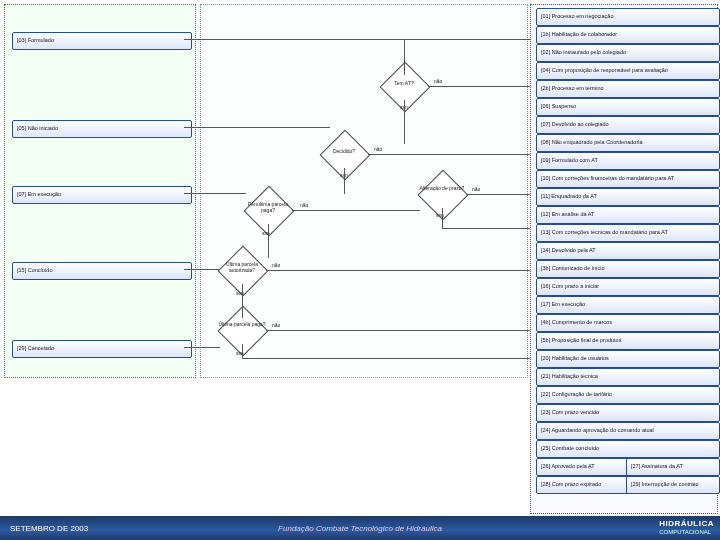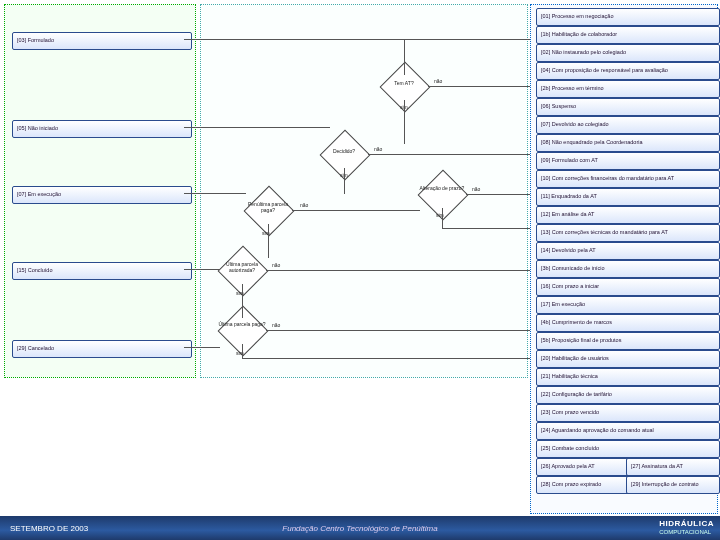--- a/index.html
+++ b/index.html
@@ -135,19 +135,19 @@
   <div class="h" style="left:184px;top:269px;width:36px"></div>
   <div class="h" style="left:266px;top:270px;width:264px"></div>
   <div class="v" style="left:242px;top:284px;height:34px"></div>
   <div class="h" style="left:266px;top:330px;width:264px"></div>
   <div class="h" style="left:184px;top:347px;width:36px"></div>
   <div class="v" style="left:242px;top:344px;height:14px"></div>
   <div class="h" style="left:242px;top:358px;width:288px"></div>
 
   <div class="footer">
     <span class="date">SETEMBRO DE 2003</span>
-    <span class="org">Fundação Centro Tecnológico de Penúltima</span>
+    <span class="org">Fundação Combate Tecnológico de Hidráulica</span>
     <span class="brand">
       <span class="t">HIDRÁULICA</span><br>
       <span class="s">COMPUTACIONAL</span>
     </span>
   </div>
 </div>
 
 </body></html>

